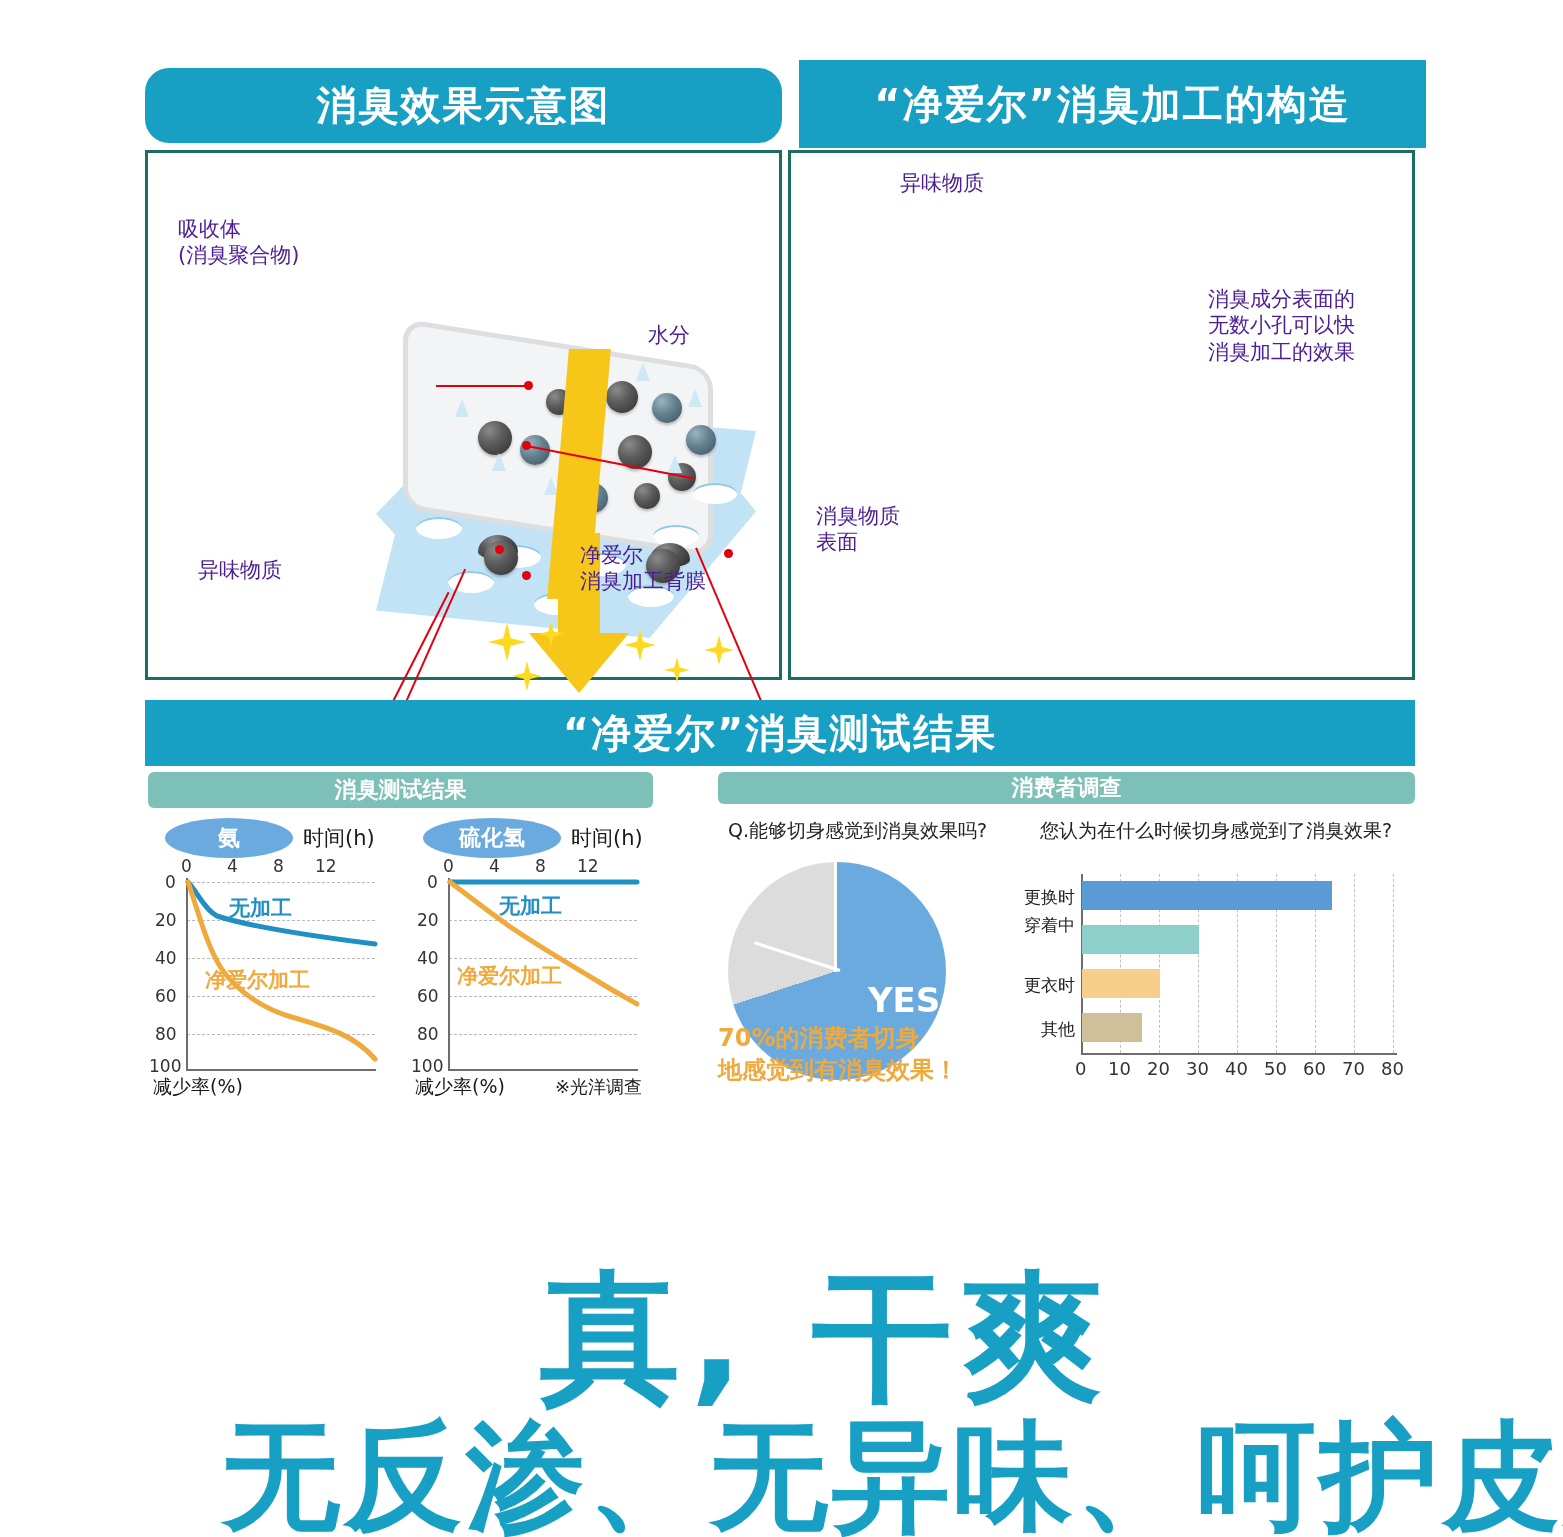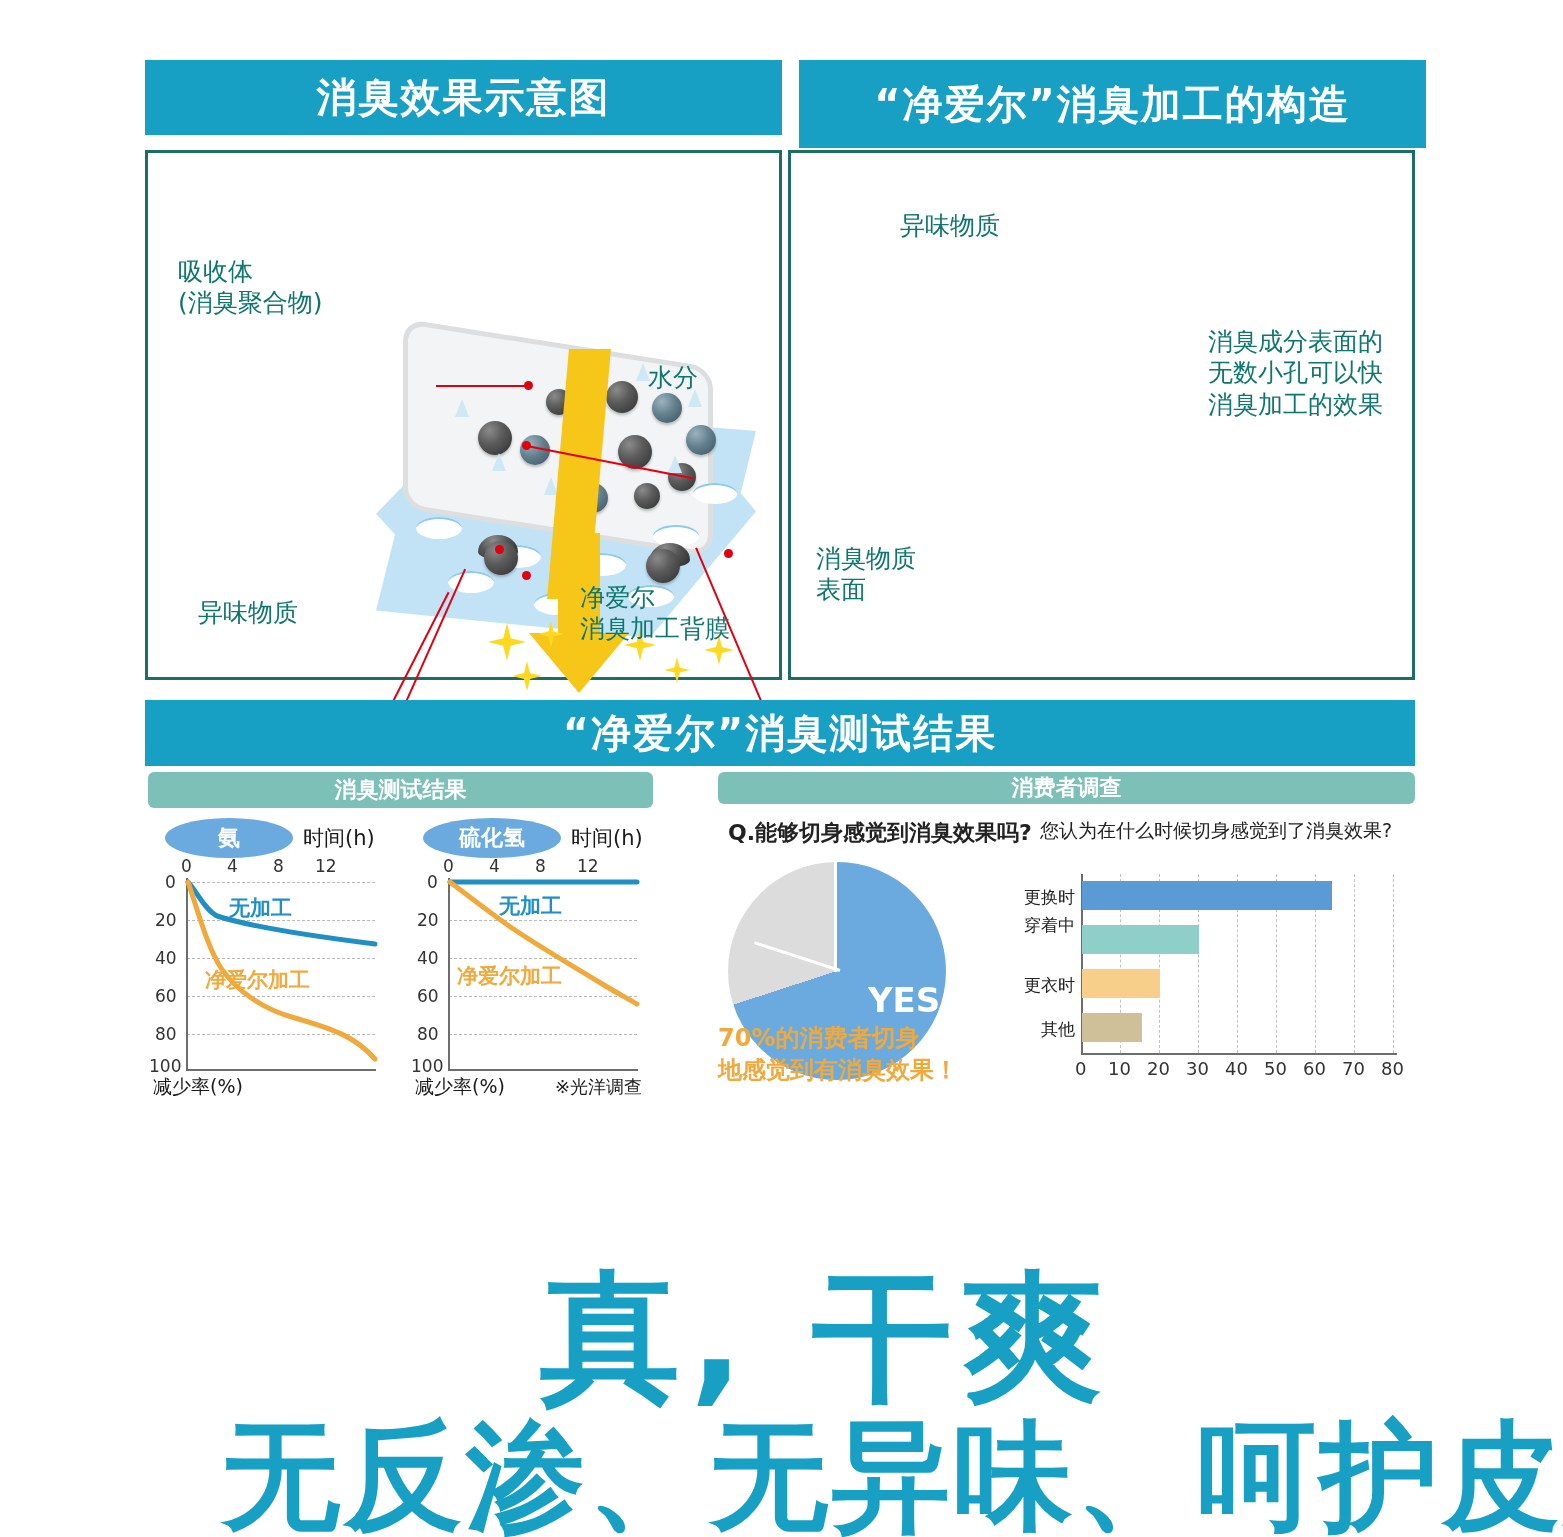--- a/index.html
+++ b/index.html
@@ -11,21 +11,21 @@
   .panel-hdr{background:#18a0c4;color:#fff;display:flex;align-items:center;
              justify-content:center;font-size:40px;font-weight:700;letter-spacing:2px;}
   .panel-body{border:3px solid #1d6e62;background:#fff;box-sizing:border-box;}
 
   .band{background:#18a0c4;color:#fff;display:flex;align-items:center;
         justify-content:center;font-size:40px;font-weight:700;letter-spacing:2px;}
   .subband{background:#7cc0b8;color:#fff;display:flex;align-items:center;
            justify-content:center;font-size:22px;font-weight:700;border-radius:6px;}
 
   
-  .lbl{font-size:25px;line-height:1.25;color:#0f766e;white-space:pre-line;margin-top:40px;}
+  .lbl{font-size:21px;line-height:1.25;color:#4c1d95;white-space:pre-line;}
 
   
   .sheet-low{position:absolute;left:228px;top:255px;width:380px;height:230px;
      background:#bfe2f5;opacity:.95;
      clip-path:polygon(27% 0%,100% 10%,96% 37%,100% 45%,72% 100%,0% 88%,5% 55%,0% 46%);}
   .sheet-top{position:absolute;left:255px;top:190px;width:300px;height:180px;
      background:#f3f4f5;border:5px solid #dcdee0;border-radius:22px;
      transform:skewY(9deg);}
   .yellow-bar{position:absolute;left:410px;top:196px;width:42px;height:250px;
      background:#f6c719;transform:skewX(-5deg);}
@@ -70,21 +70,21 @@
 
   
   .headline1{position:absolute;color:#18a0c4;font-size:140px;font-weight:700;
      letter-spacing:10px;white-space:nowrap;}
   .headline2{position:absolute;color:#18a0c4;font-size:118px;font-weight:700;
      letter-spacing:4px;white-space:nowrap;}
 </style>
 </head>
 <body>
 
-<div class="abs panel-hdr" style="left:145px;top:60px;width:637px;height:75px;">
+<div class="abs panel-hdr" style="left:145px;top:68px;width:637px;height:75px;border-radius:24px;">
   <span>消臭效果示意图</span>
 </div>
 <div class="abs panel-body" style="left:145px;top:150px;width:637px;height:530px;">
 
   <div class="sheet-low"></div>
   <div class="sheet-top"></div>
 
   <div class="hole abs" style="left:268px;top:364px;width:46px;height:22px;"></div>
   <div class="hole abs" style="left:345px;top:392px;width:48px;height:23px;"></div>
   <div class="hole abs" style="left:430px;top:400px;width:48px;height:23px;"></div>
@@ -322,21 +322,21 @@
   </svg>
 
   <div class="series-lbl" style="left:86px;top:74px;color:#1f8fc4;">无加工</div>
   <div class="series-lbl" style="left:44px;top:144px;color:#f0a93c;">净爱尔加工</div>
 
   <div class="abs" style="left:2px;top:256px;font-size:19px;">减少率(%)</div>
 </div>
 
 <div class="abs" style="left:555px;top:1075px;font-size:18px;color:#222;">※光洋调查</div>
 
-<div class="abs" style="left:728px;top:818px;font-size:22px;font-weight:700;color:#222;">Q.能够切身感觉到消臭效果吗?</div>
+<div class="abs" style="left:728px;top:818px;font-size:19px;font-weight:400;color:#222;">Q.能够切身感觉到消臭效果吗?</div>
 <div class="abs" style="left:1040px;top:818px;font-size:19px;font-weight:400;color:#222;">您认为在什么时候切身感觉到了消臭效果?</div>
 
 <div class="abs" style="left:728px;top:862px;width:230px;height:230px;">
   <div class="pie" style="left:0;top:0;width:218px;height:218px;
        background:conic-gradient(from 0deg,#6aaade 0deg 252deg,#dcdcdc 252deg 360deg);"></div>
   <div class="abs" style="left:106px;top:0px;width:3px;height:110px;background:#fff;"></div>
   <div class="abs" style="left:22px;top:107px;width:90px;height:3px;background:#fff;transform:rotate(18deg);transform-origin:100% 50%;"></div>
   <div class="abs" style="left:140px;top:118px;color:#fff;font-size:34px;font-weight:700;">YES</div>
 </div>
 <div class="abs" style="left:718px;top:1022px;color:#f0a93c;font-size:24px;font-weight:700;

